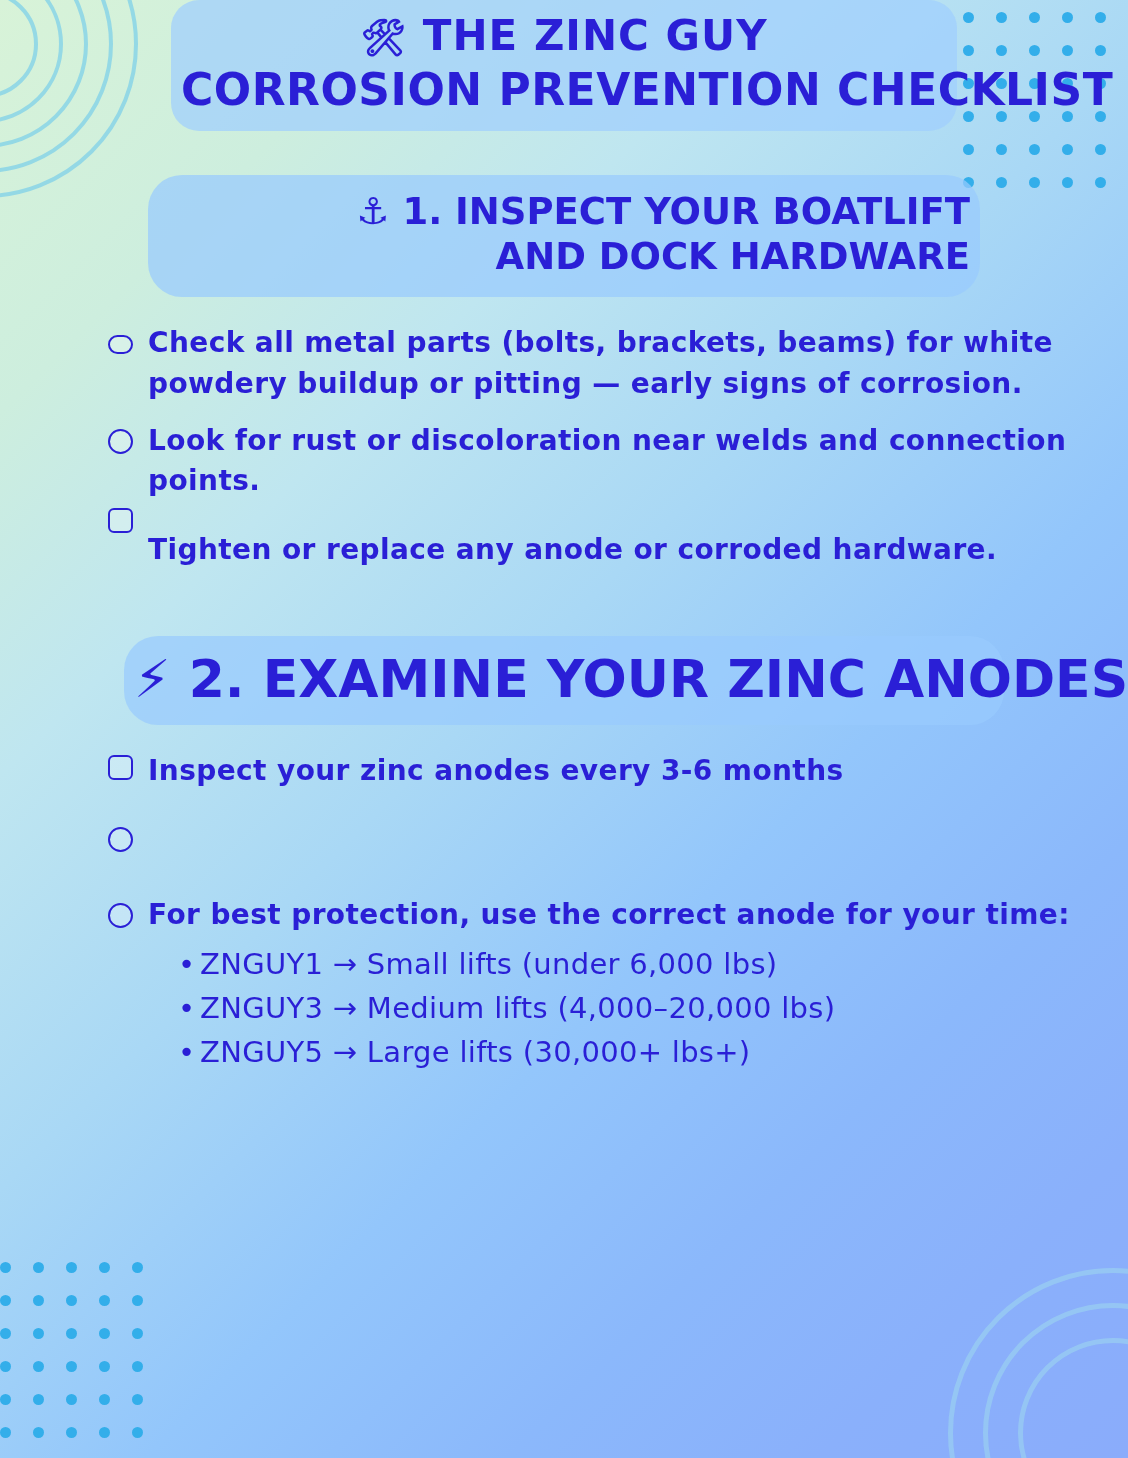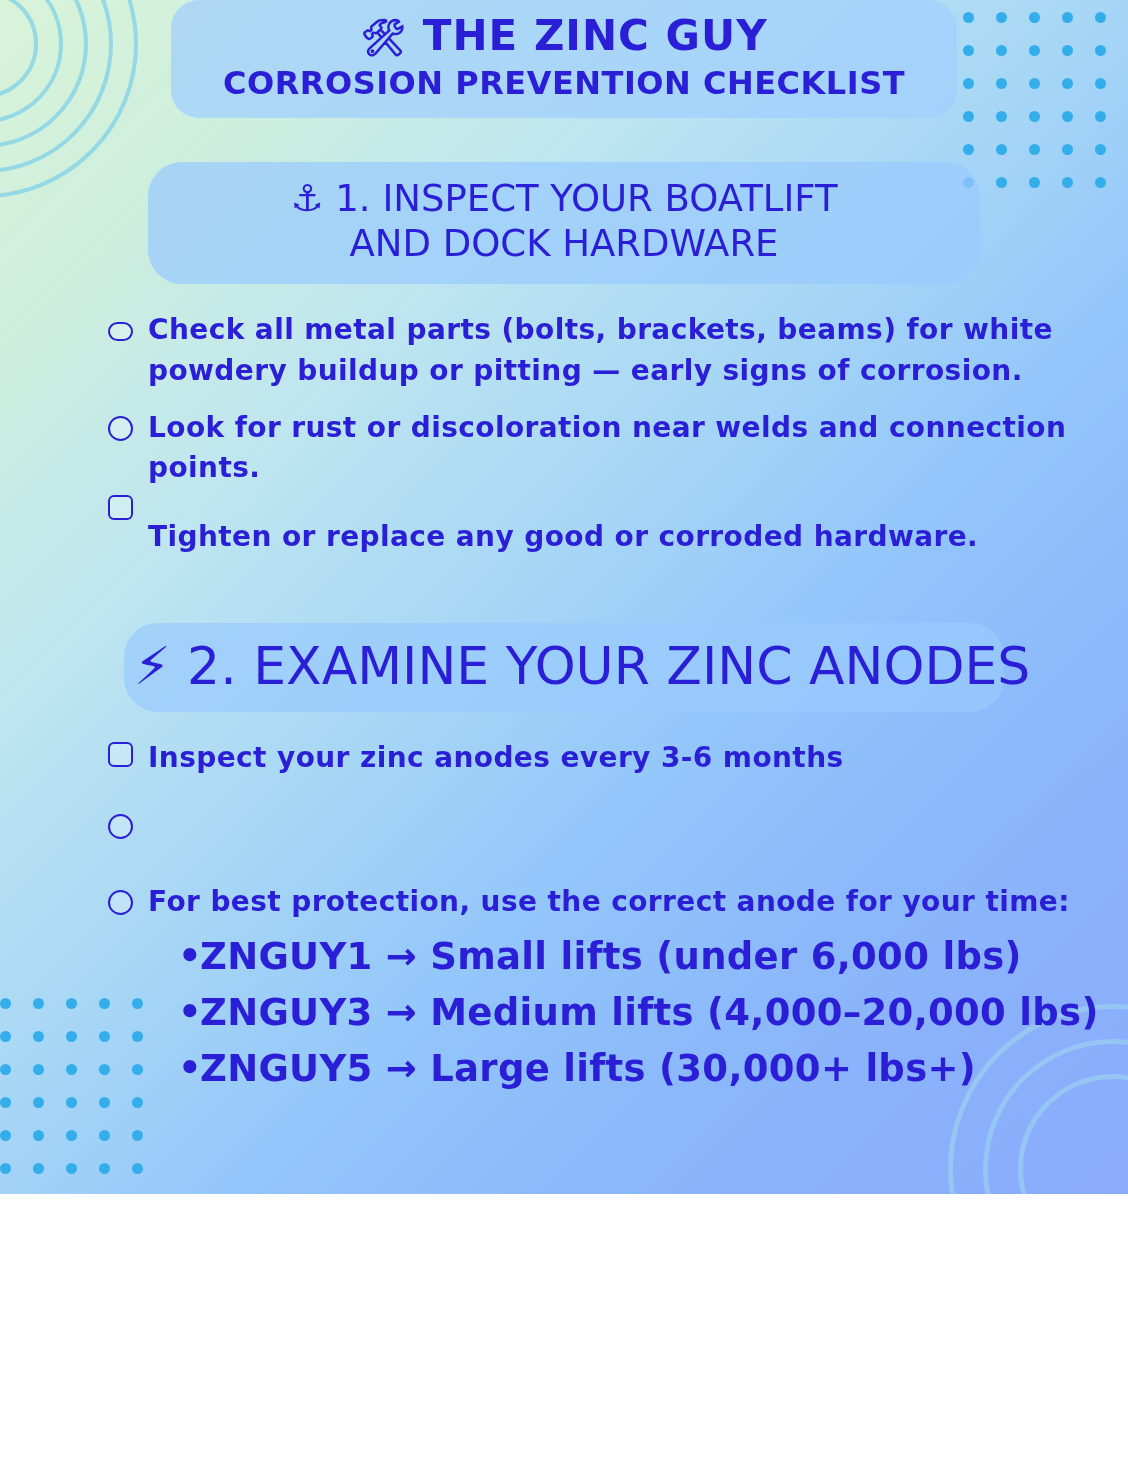--- a/index.html
+++ b/index.html
@@ -8,21 +8,21 @@
   }
   body {
     width: 1128px;
     height: 1458px;
     font-family: "DejaVu Sans", sans-serif;
     overflow: hidden;
   }
   .page {
     position: relative;
     width: 1128px;
-    height: 1194px;
+    height: 1458px;
     background:
       linear-gradient(135deg,
         #d8f3d8 0%,
         #cdeede 16%,
         #bfe6f0 30%,
         #a9d8f5 46%,
         #93c6fb 62%,
         #8bb8fb 76%,
         #8ab0fb 88%,
         #8aacfb 100%);
@@ -98,35 +98,35 @@
     font-size: 42px;
     font-weight: bold;
     color: #2a1fd6;
     letter-spacing: 1px;
     line-height: 1.05;
     white-space: nowrap;
   }
   .title-main .emoji { font-size: 36px; }
   .title-sub {
     font-family: "DejaVu Sans", sans-serif;
-    font-size: 32px;
+    font-size: 44px;
     font-weight: bold;
     color: #2a1fd6;
     letter-spacing: 0.5px;
     margin-top: 6px;
     white-space: nowrap;
   }
 
   
   .section-band {
     background: rgba(152, 202, 253, 0.72);
     border-radius: 34px;
-    text-align: center;
-    color: #2a1fd6;
-    font-weight: normal;
+    text-align: right;
+    color: #2a1fd6;
+    font-weight: bold;
     box-sizing: border-box;
   }
   .sec1 {
     width: 832px;
     margin: 44px auto 0 auto;
     padding: 14px 10px 18px 10px;
     font-size: 37px;
     line-height: 1.22;
   }
   .sec2 {
@@ -171,22 +171,22 @@
   .gap-lg { height: 48px; }
 
   .sublist {
     margin: 6px 0 0 0;
     padding: 0 0 0 52px;
     list-style: none;
   }
   .sublist li {
     position: relative;
     color: #2a1fd6;
-    font-weight: bold;
-    font-size: 37px;
+    font-weight: normal;
+    font-size: 29px;
     line-height: 1.52;
     letter-spacing: 0.3px;
   }
   .sublist li::before {
     content: "•";
     position: absolute;
     left: -22px;
     top: 0;
   }
 </style>
@@ -295,21 +295,21 @@
         <span>Check all metal parts (bolts, brackets, beams) for white powdery buildup or pitting — early signs of corrosion.</span>
       </div>
       <div class="gap-sm"></div>
       <div class="item">
         <span class="box circle"></span>
         <span>Look for rust or discoloration near welds and connection points.</span>
       </div>
       <div class="gap-md"></div>
       <div class="item">
         <span class="box" style="top:-22px;"></span>
-        <span>Tighten or replace any good or corroded hardware.</span>
+        <span>Tighten or replace any anode or corroded hardware.</span>
       </div>
     </div>
 
     <div class="section-band sec2">
       <span>⚡</span>
       <span>2. EXAMINE YOUR ZINC ANODES</span>
     </div>
 
     <div class="list">
       <div class="item">

